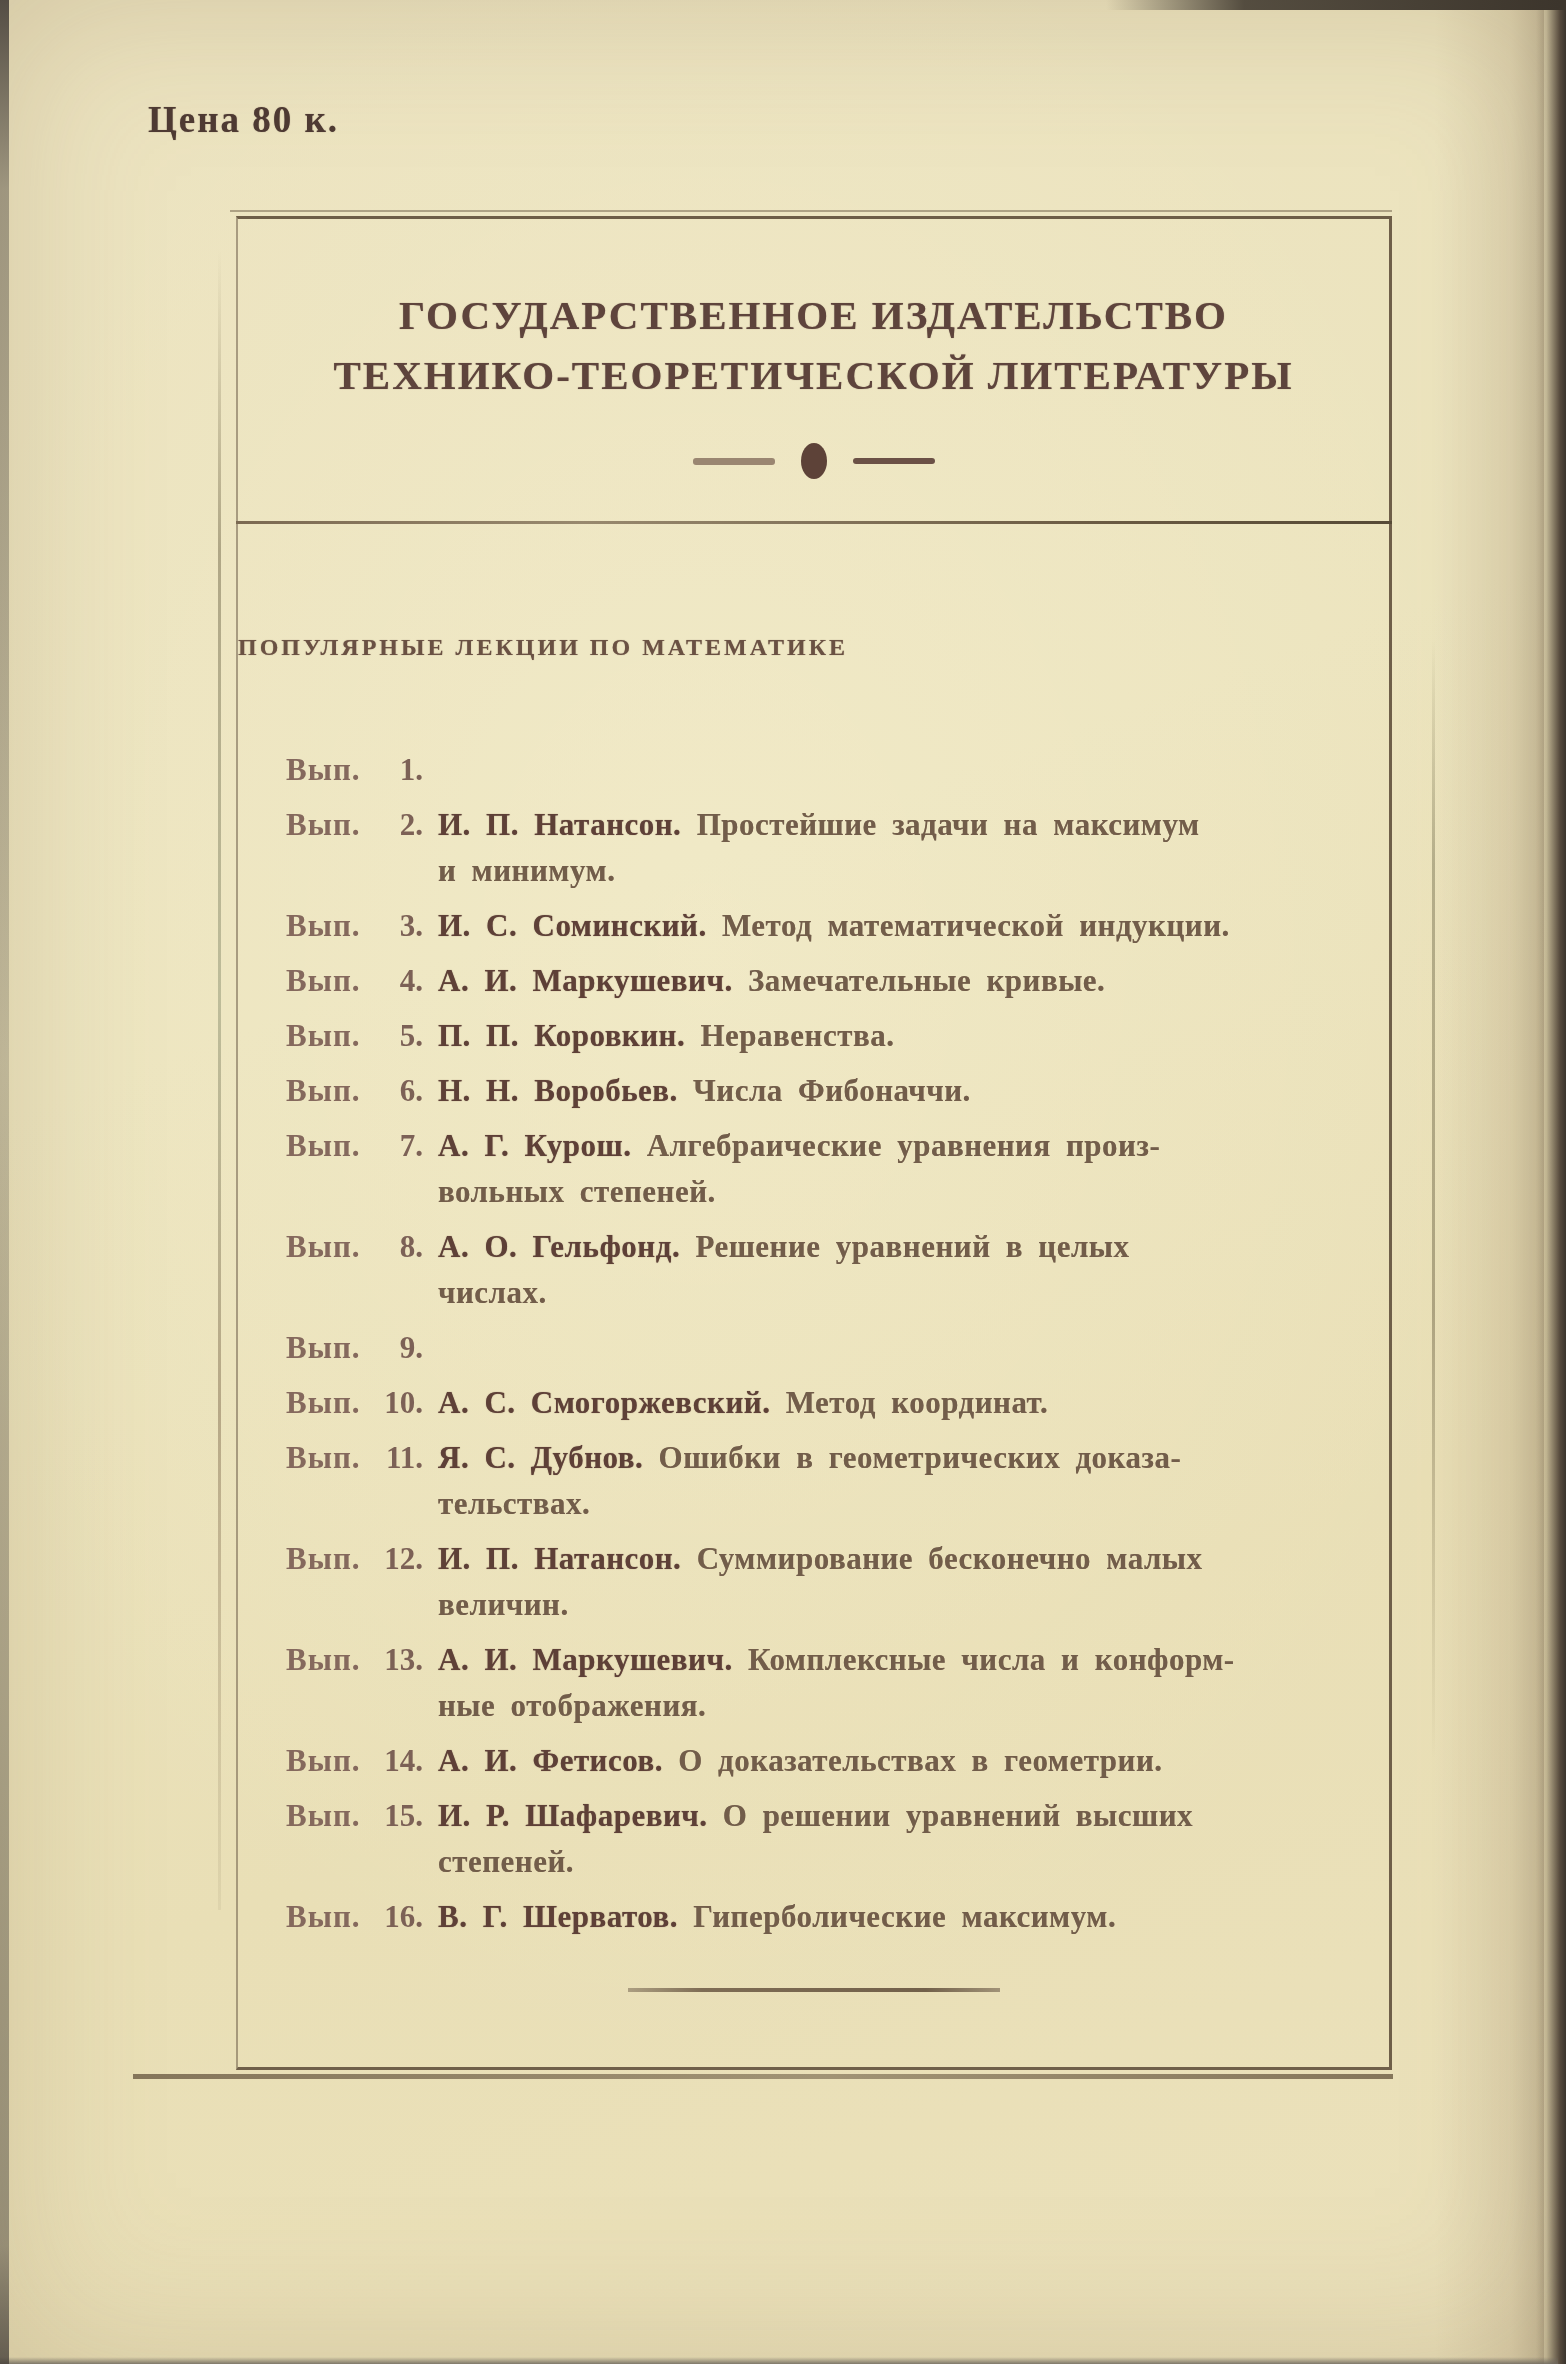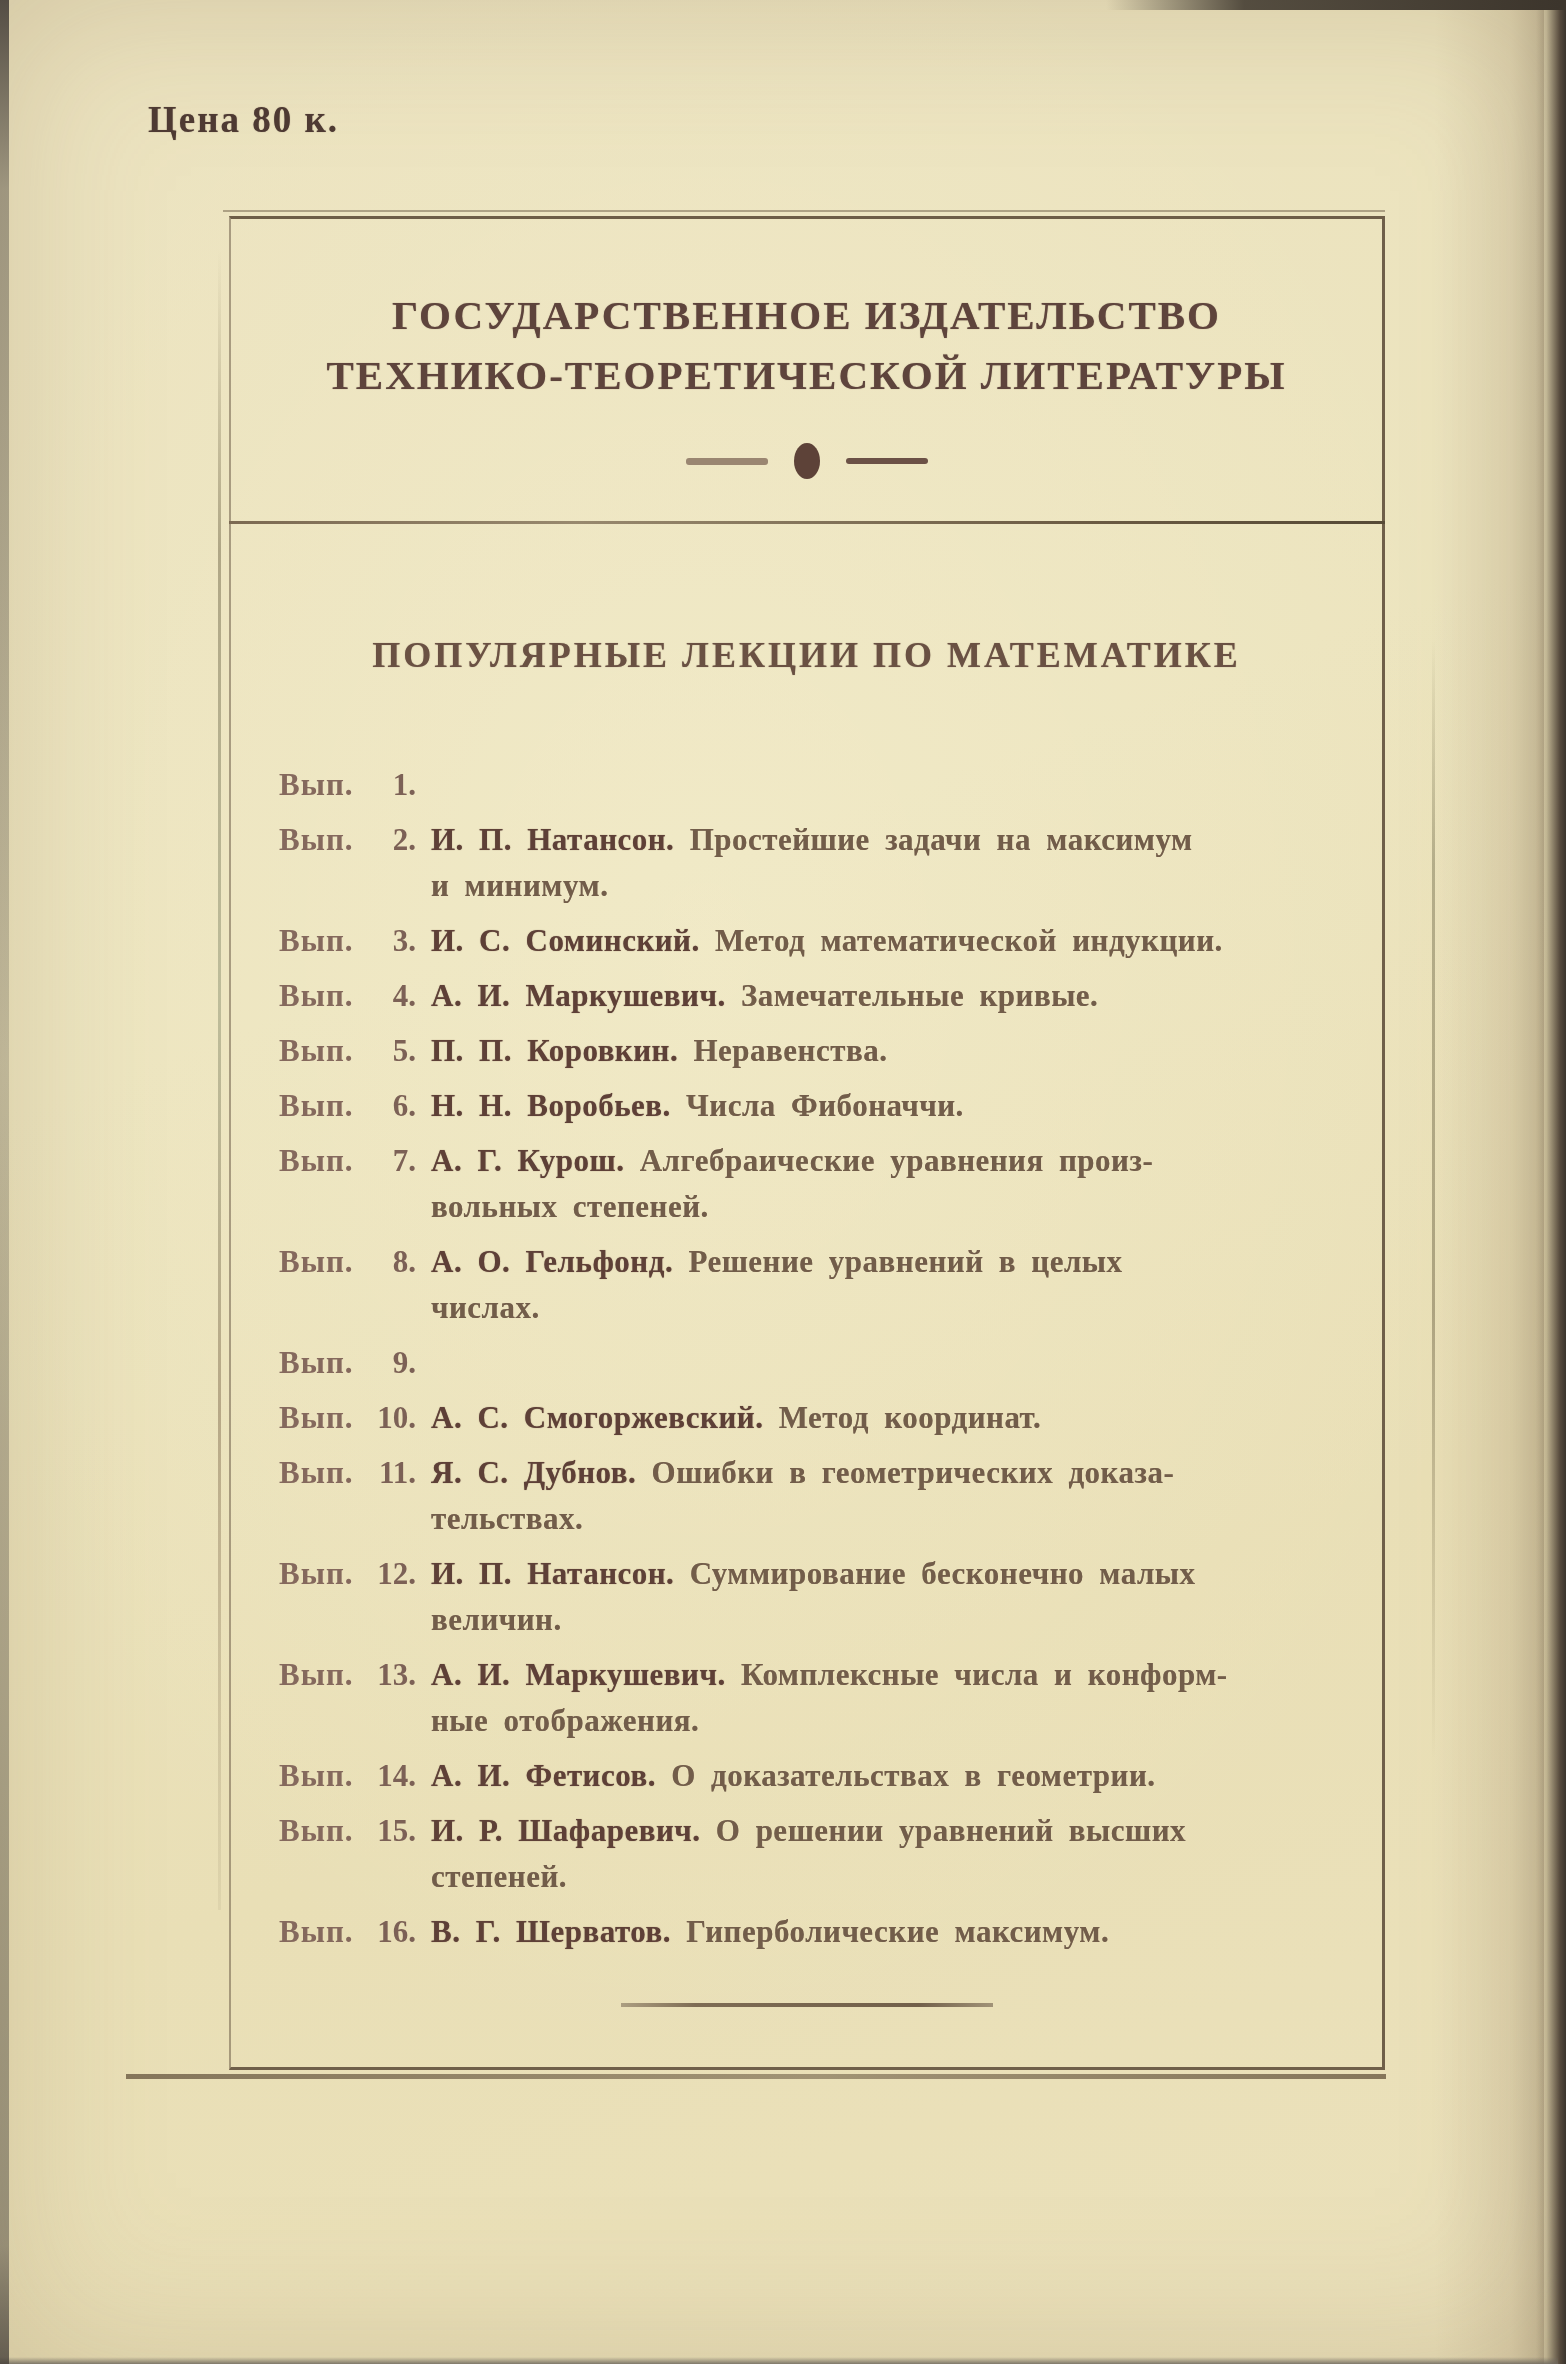--- a/index.html
+++ b/index.html
@@ -32,21 +32,21 @@
   .crease-right{position:absolute;left:1432px;top:640px;height:1120px;width:3px;
     background:linear-gradient(to bottom,rgba(120,110,75,0) 0%,rgba(115,110,78,0.45) 20%,rgba(115,105,75,0.5) 60%,rgba(115,105,75,0) 100%);}
 
   .price{
     position:absolute;left:148px;top:98px;
     font-size:37px;color:#4e3a33;letter-spacing:2px;
     text-shadow:0 0 1px rgba(78,58,51,0.55);
   }
 
   .frame{
-    position:absolute;left:229px;top:216px;width:1156px;height:1854px;
+    position:absolute;left:236px;top:216px;width:1156px;height:1854px;
     box-sizing:border-box;
     border-top:3px solid #6d5d47;
     border-right:3px solid #6f5f49;
     border-left:2px solid rgba(111,95,74,0.55);
     border-bottom:3px solid #6f5f49;
   }
   .frame::after{ 
     content:"";position:absolute;left:-105px;right:-4px;bottom:-12px;height:5px;
     background:linear-gradient(to right,rgba(122,106,80,0.9),rgba(122,106,80,0.65) 55%,rgba(122,106,80,0.9));
   }
@@ -64,22 +64,22 @@
   .divider{margin-top:38px;display:flex;align-items:center;justify-content:center;gap:26px;}
   .divider .dash{display:inline-block;height:7px;width:82px;border-radius:3px;}
   .divider .dash.light{background:#9a8671;}
   .divider .dash.dark{background:#6b5146;height:6px;}
   .divider .dot{display:inline-block;width:26px;height:36px;border-radius:50%;background:#5d4238;}
 
   .hr-full{margin-top:42px;margin-left:-2px;margin-right:-3px;height:3px;
     background:linear-gradient(to right,#7b6951,rgba(123,105,81,0.75) 30%,#6a5a42 75%,#564a36);}
 
   .series-title{
-    margin-top:110px;text-align:center;
-    font-size:36px;letter-spacing:3px;color:#6a5143;
+    margin-top:110px;text-align:left;
+    font-size:24px;letter-spacing:3px;color:#6a5143;
     text-shadow:0 0 1px rgba(106,81,67,0.6);
   }
 
   .issues{
     list-style:none;margin:86px 0 0 0;padding:0 28px 0 48px;
   }
   .issue{
     display:grid;
     grid-template-columns:70px 52px 1fr;
     column-gap:15px;

